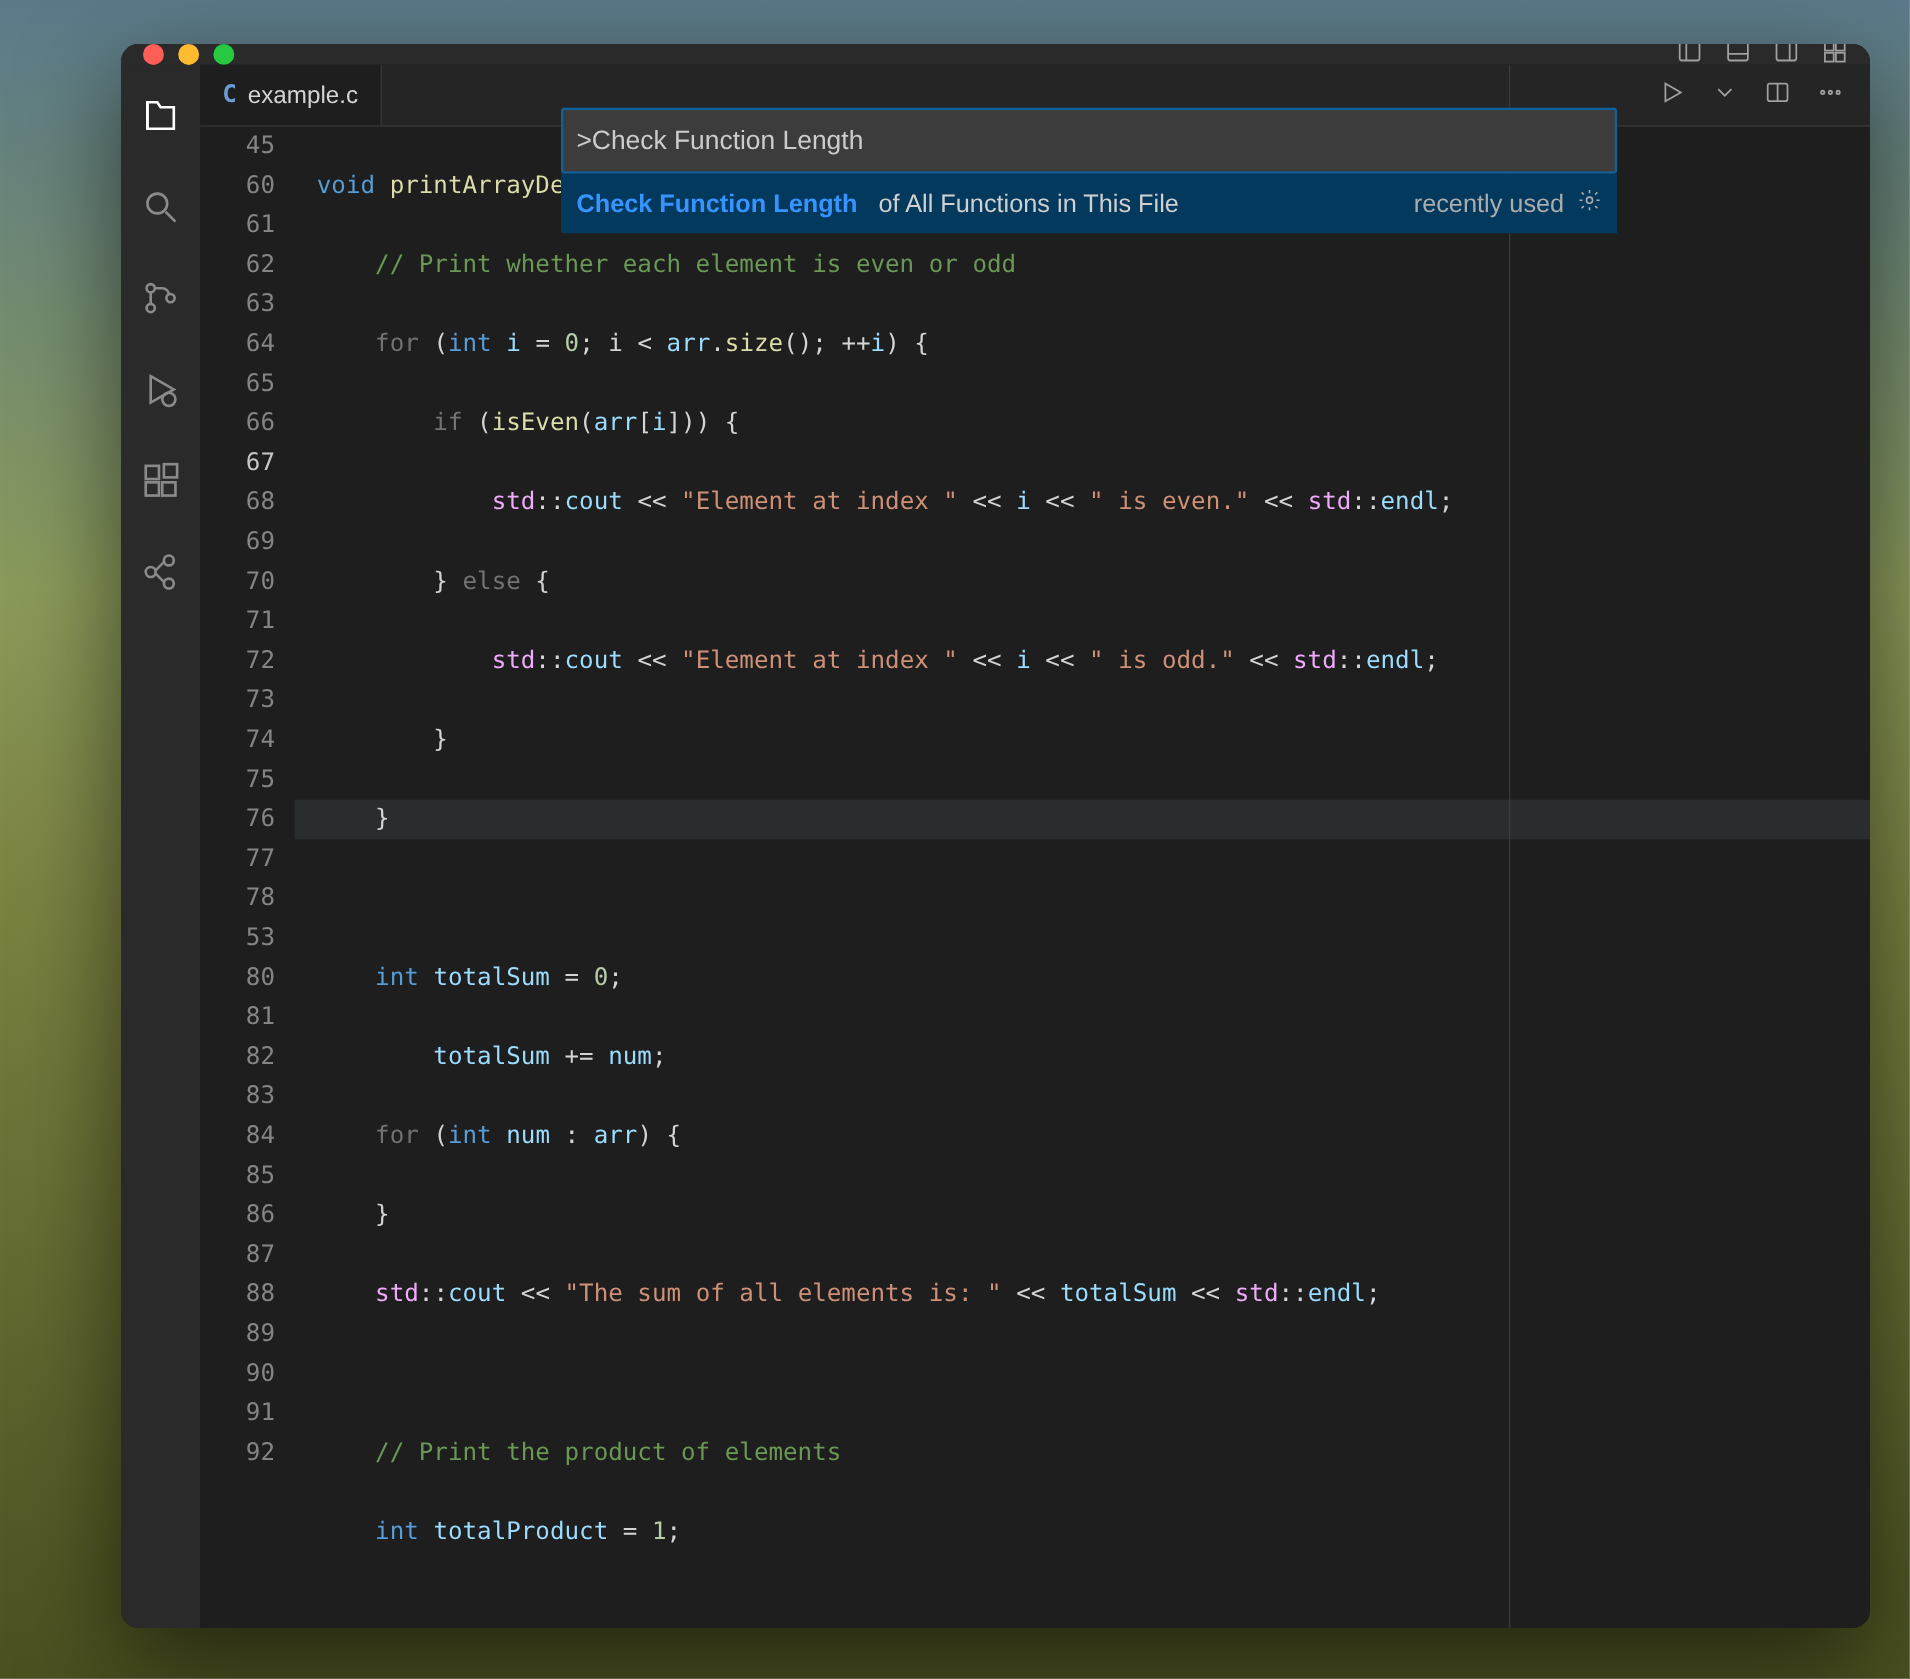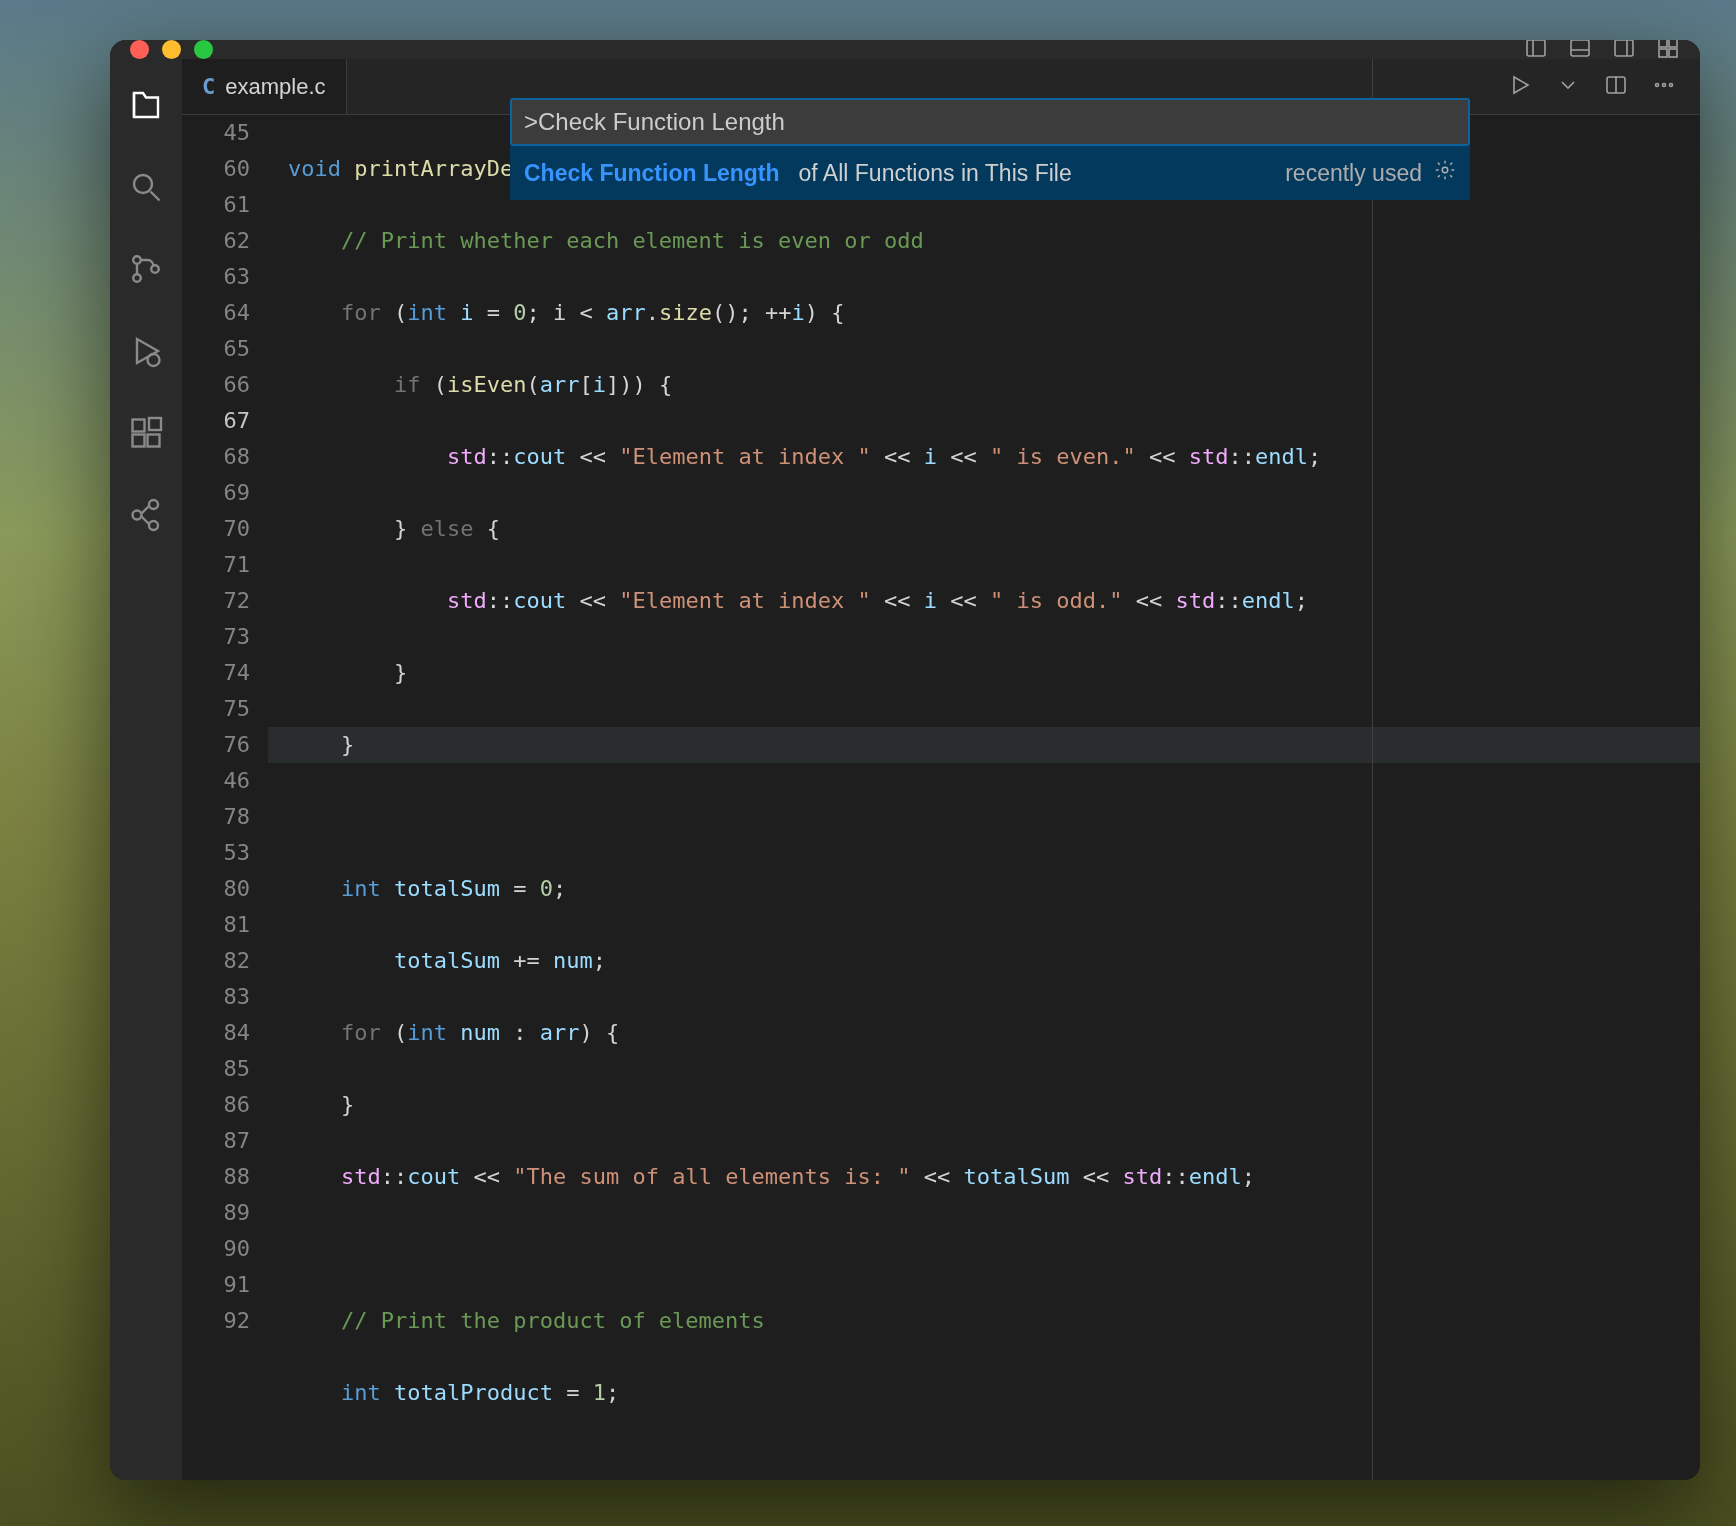--- a/index.html
+++ b/index.html
@@ -120,21 +120,21 @@
   .var { color: #9cdcfe; }
 
   .command-palette {
     position: absolute;
     top: 58px; left: 400px;
     width: 960px;
     z-index: 50;
   }
   .cp-input {
     display: flex; align-items: center;
-    height: 48px;
+    height: 60px;
     background: #3c3c3c;
     border: 2px solid #0e639c;
     border-radius: 3px;
     padding: 0 12px;
     color: #ccc;
     font-size: 24px;
   }
   .cp-row {
     display: flex; align-items: center;
     height: 54px;
@@ -262,21 +262,21 @@
             <div class="cl">67</div>
             <div>68</div>
             <div>69</div>
             <div>70</div>
             <div>71</div>
             <div>72</div>
             <div>73</div>
             <div>74</div>
             <div>75</div>
             <div>76</div>
-            <div>46</div>
+            <div>77</div>
             <div>78</div>
             <div>53</div>
             <div>80</div>
             <div>81</div>
             <div>82</div>
             <div>83</div>
             <div>84</div>
             <div>85</div>
             <div>86</div>
             <div>87</div>

